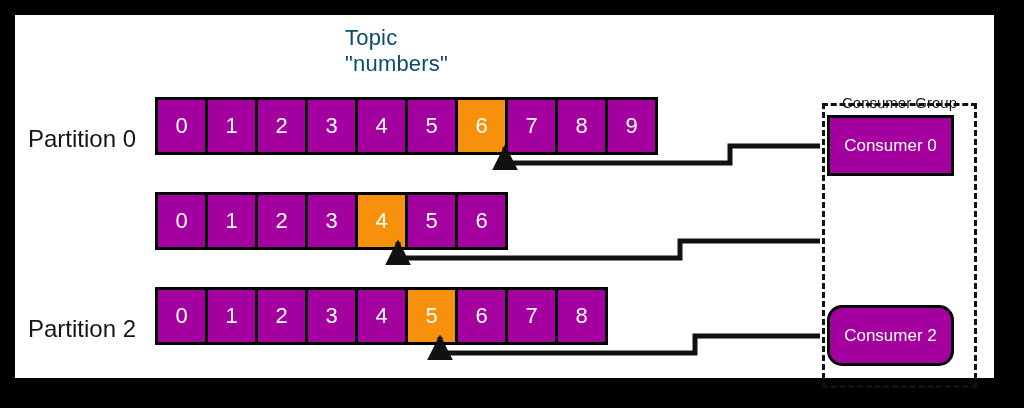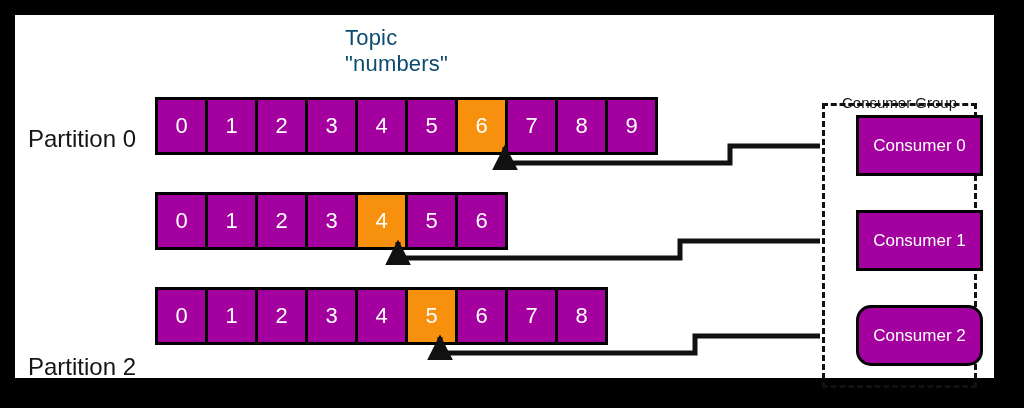--- a/index.html
+++ b/index.html
@@ -85,21 +85,21 @@
     top: 57px;
     width: 155px;
     text-align: center;
     font-size: 15px;
     color: #161616;
     white-space: nowrap;
     margin-top: 22px;
   }
   .consumer-box {
     position: absolute;
-    left: 841px;
+    left: 812px;
     width: 127px;
     height: 61px;
     box-sizing: border-box;
     border: 3px solid #000000;
     background: #A3009F;
     color: #ffffff;
     font-size: 17px;
     display: flex;
     align-items: center;
     justify-content: center;
@@ -142,21 +142,21 @@
   <div class="partition-row" id="row-1" style="left:140px; top:177px;">
       <div class="cell">0</div>
       <div class="cell">1</div>
       <div class="cell">2</div>
       <div class="cell">3</div>
       <div class="cell highlight">4</div>
       <div class="cell">5</div>
       <div class="cell">6</div>
     </div>
 
-  <div class="partition-label" style="left:13px; top:300px;margin-top:38px;">Partition 2</div>
+  <div class="partition-label" style="left:13px; top:300px;">Partition 2</div>
   <div class="partition-row" id="row-2" style="left:140px; top:272px;">
       <div class="cell">0</div>
       <div class="cell">1</div>
       <div class="cell">2</div>
       <div class="cell">3</div>
       <div class="cell">4</div>
       <div class="cell highlight">5</div>
       <div class="cell">6</div>
       <div class="cell">7</div>
       <div class="cell">8</div>
@@ -173,16 +173,15 @@
 
     <path d="M 805 226 L 665 226 L 665 243 L 383 243 L 383 227" fill="none" stroke="#111111" stroke-width="5" marker-end="url(#arrow)"></path>
 
     <path d="M 805 321 L 680 321 L 680 338 L 425 338 L 425 322" fill="none" stroke="#111111" stroke-width="5" marker-end="url(#arrow)"></path>
   </svg>
 
   <div id="consumer-group-label">Consumer Group</div>
   <div id="consumer-group-box"></div>
 
   <div class="consumer-box" style="top:100px;">Consumer 0</div>
-  <div class="consumer-box" style="top:195px;">Consumer 1</div>
   <div class="consumer-box" style="top:290px;border-radius:15px;">Consumer 2</div>
 
 </div>
 
 </body></html>

